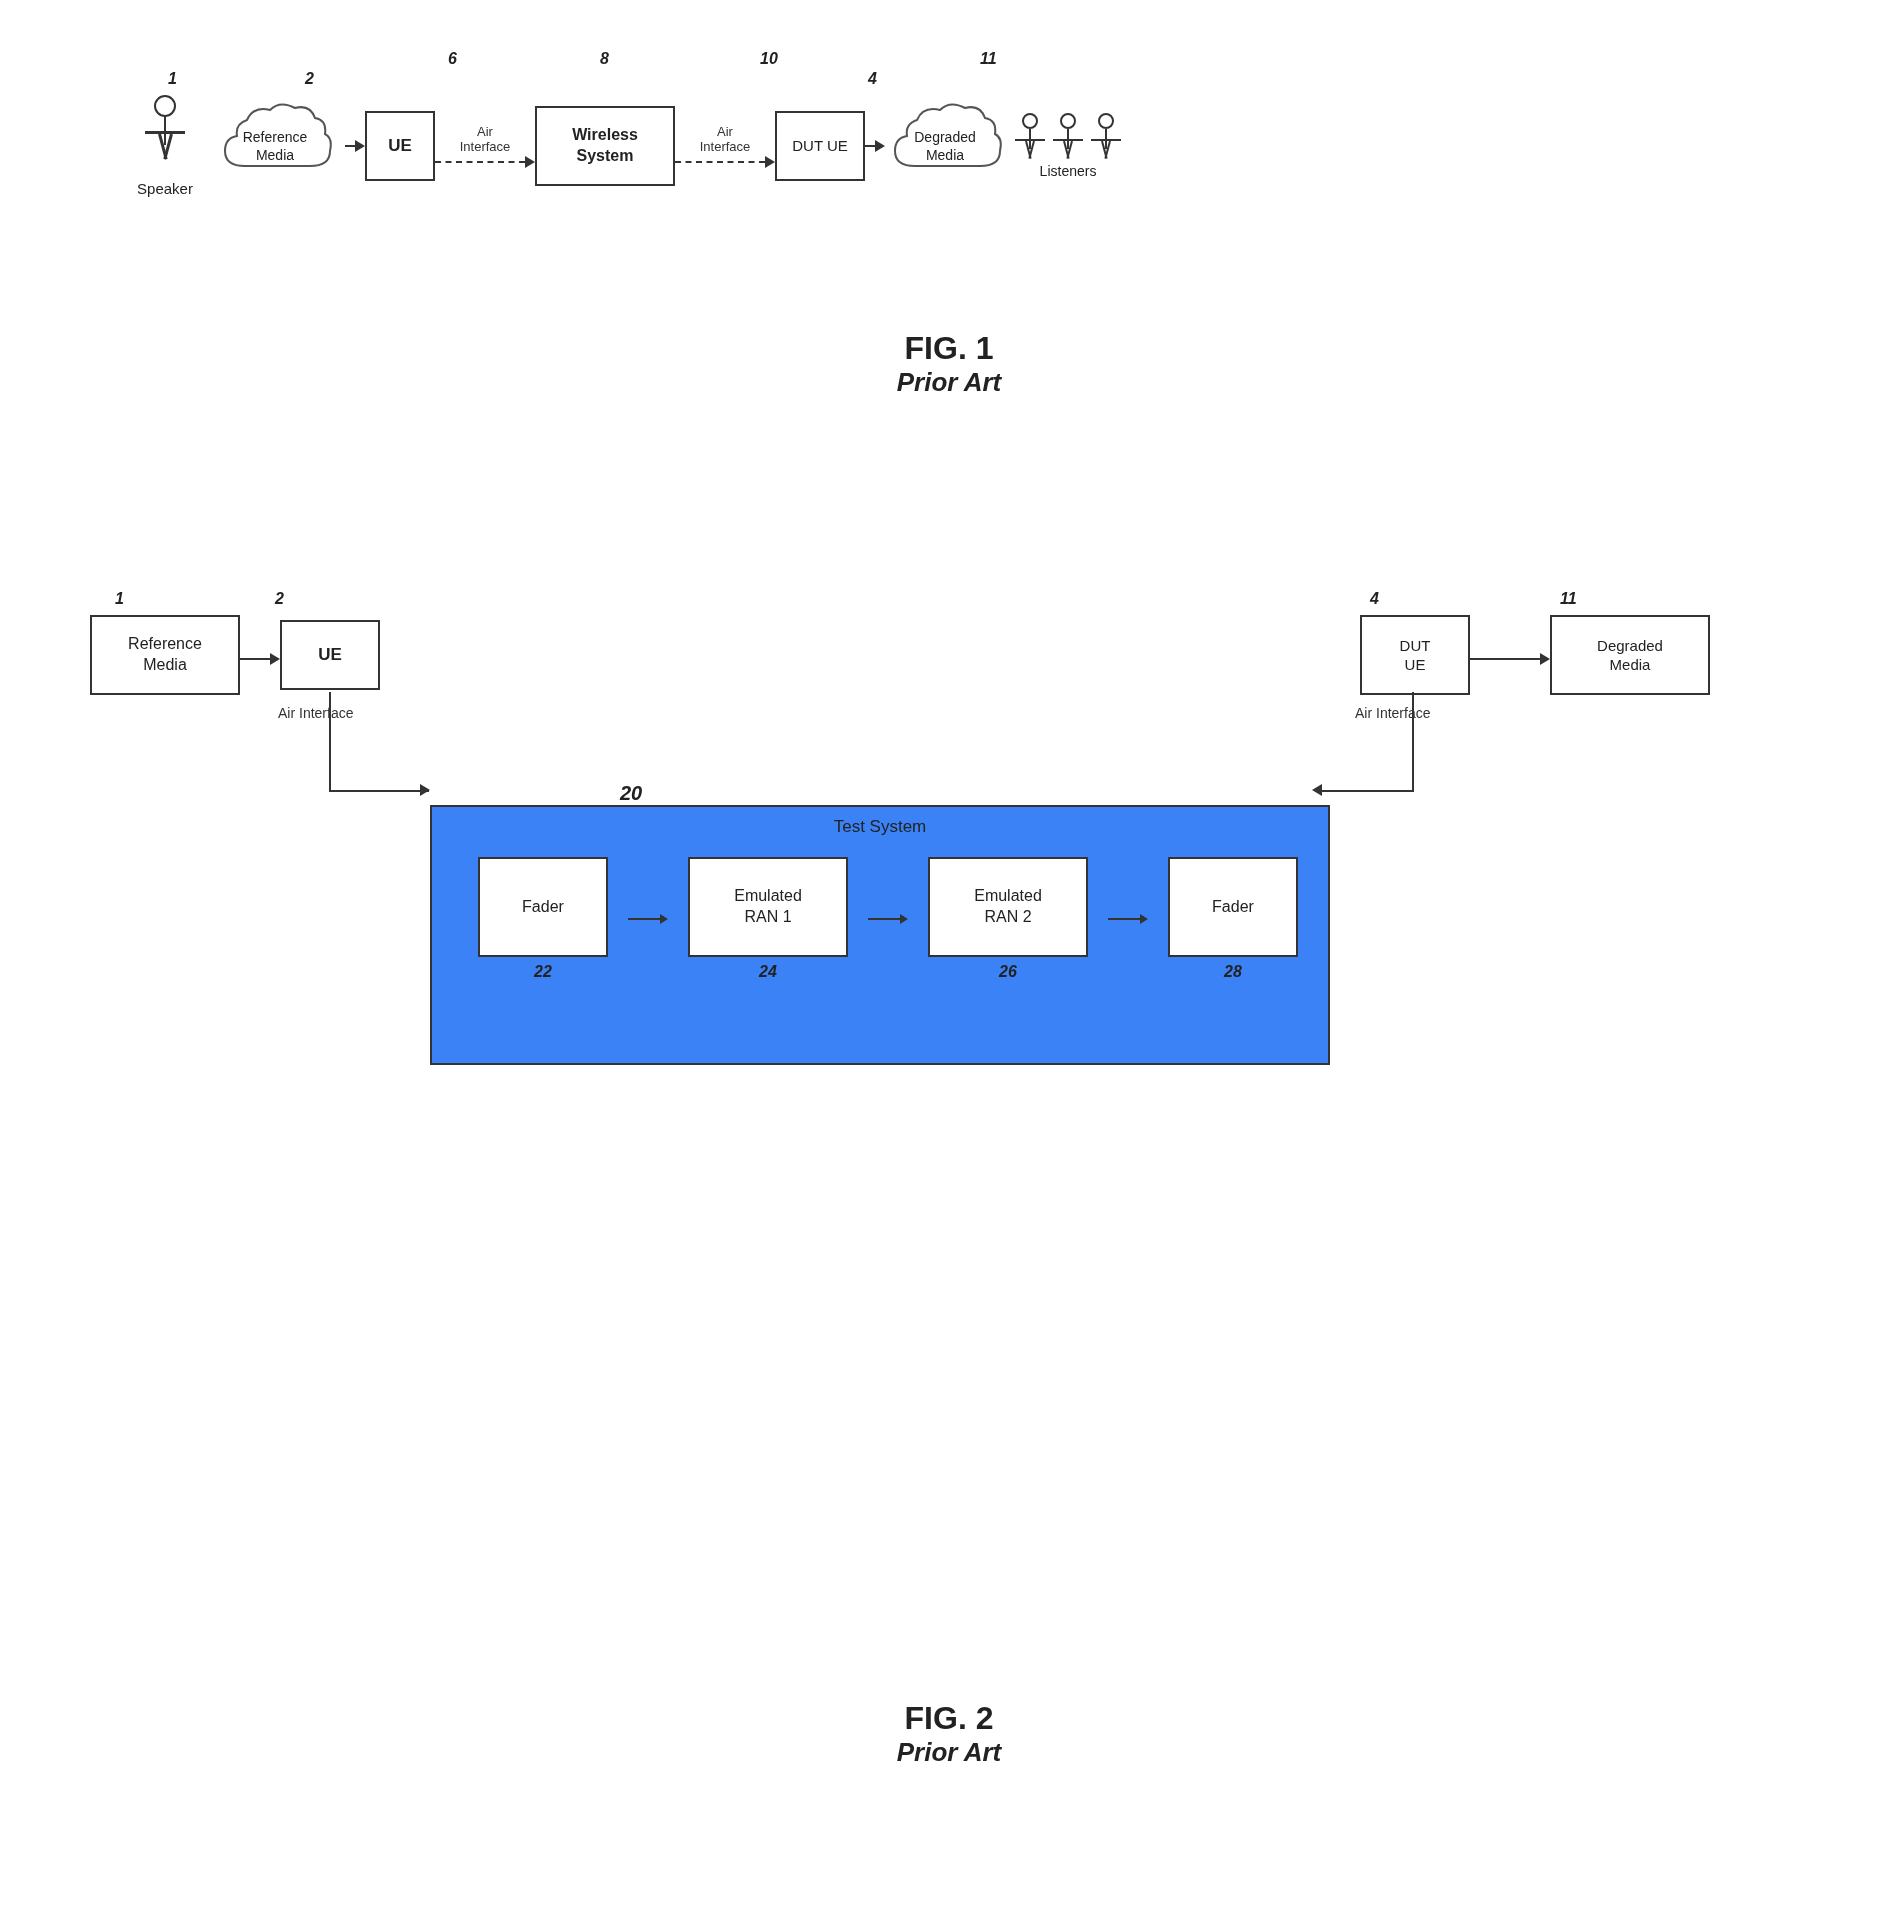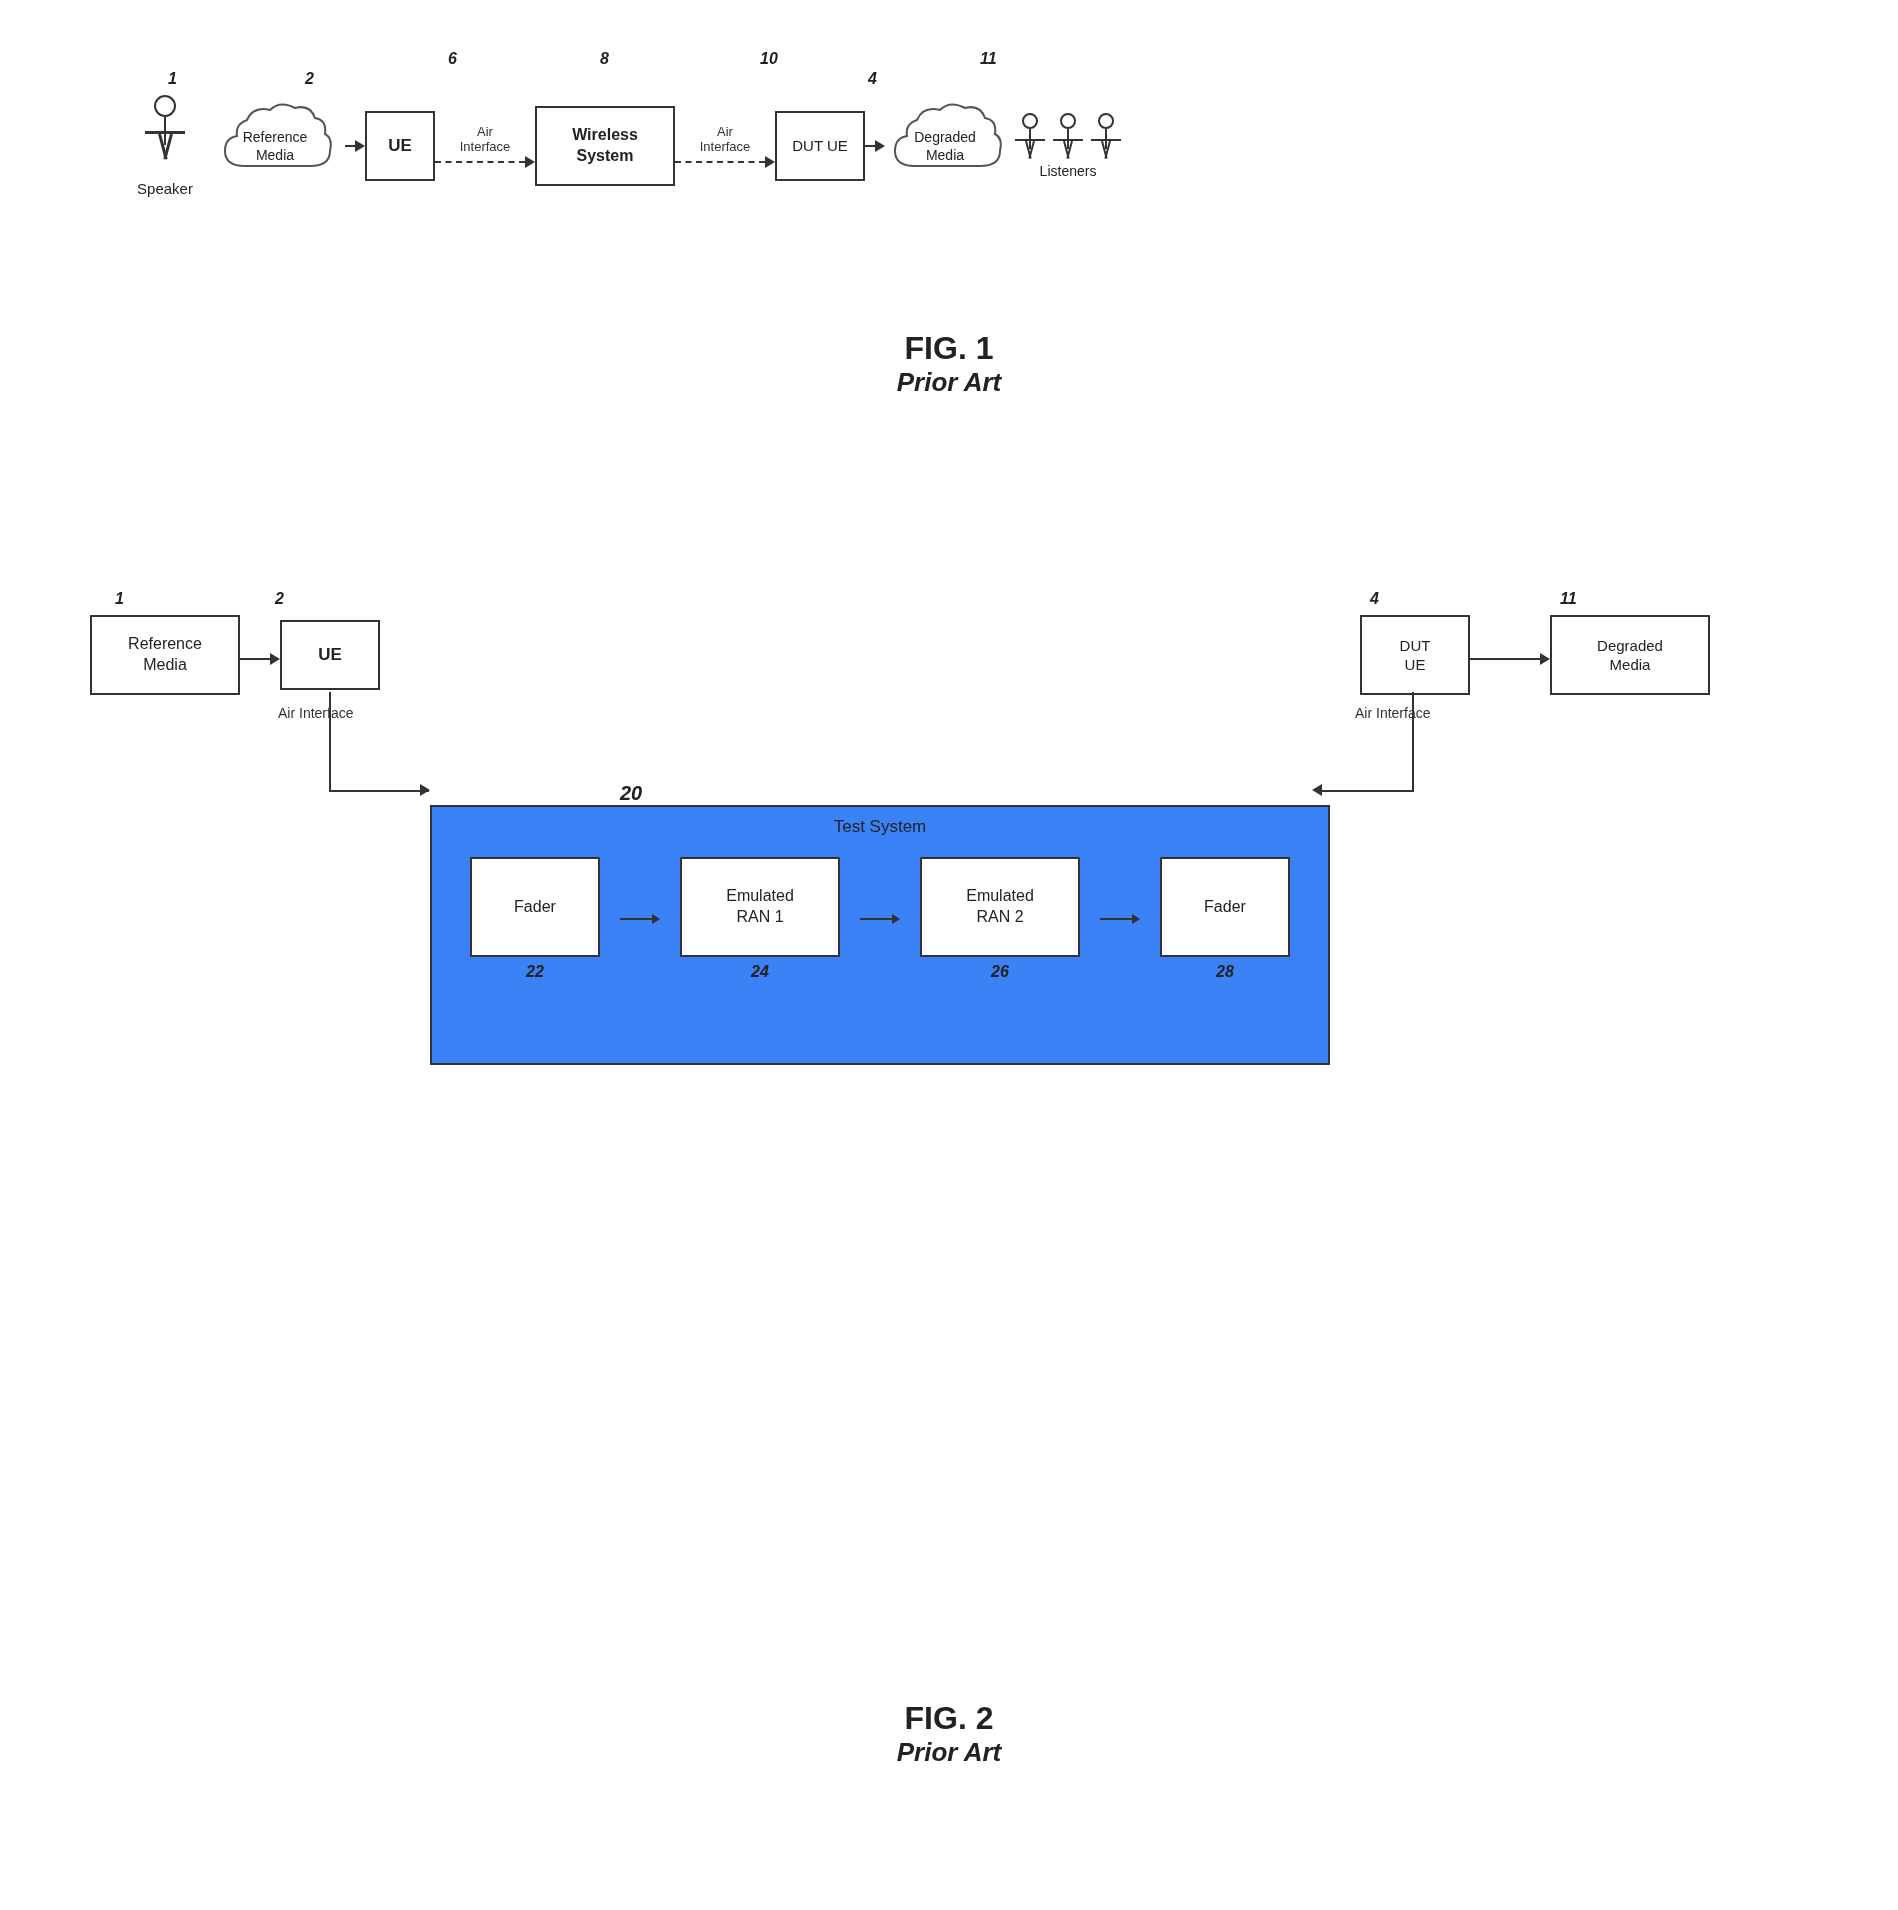--- a/index.html
+++ b/index.html
@@ -214,21 +214,21 @@
       position: absolute;
       top: 10px;
       left: 50%;
       transform: translateX(-50%);
       font-size: 17px;
       color: #222;
     }
     .test-system-inner {
       display: flex;
       align-items: center;
-      justify-content: center;
+      justify-content: flex-end;
       padding: 50px 30px 30px 30px;
       gap: 20px;
     }
 
     .inner-arrow {
       display: flex;
       align-items: center;
       flex: 0 0 40px;
     }
     .inner-arrow-line {

